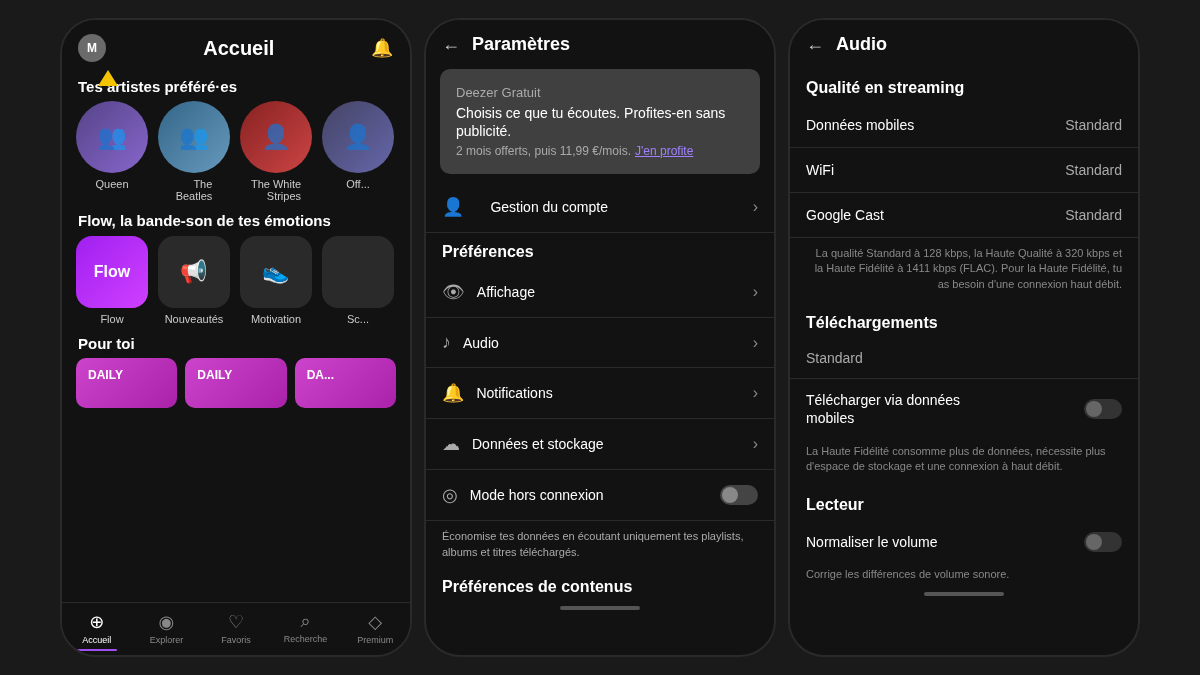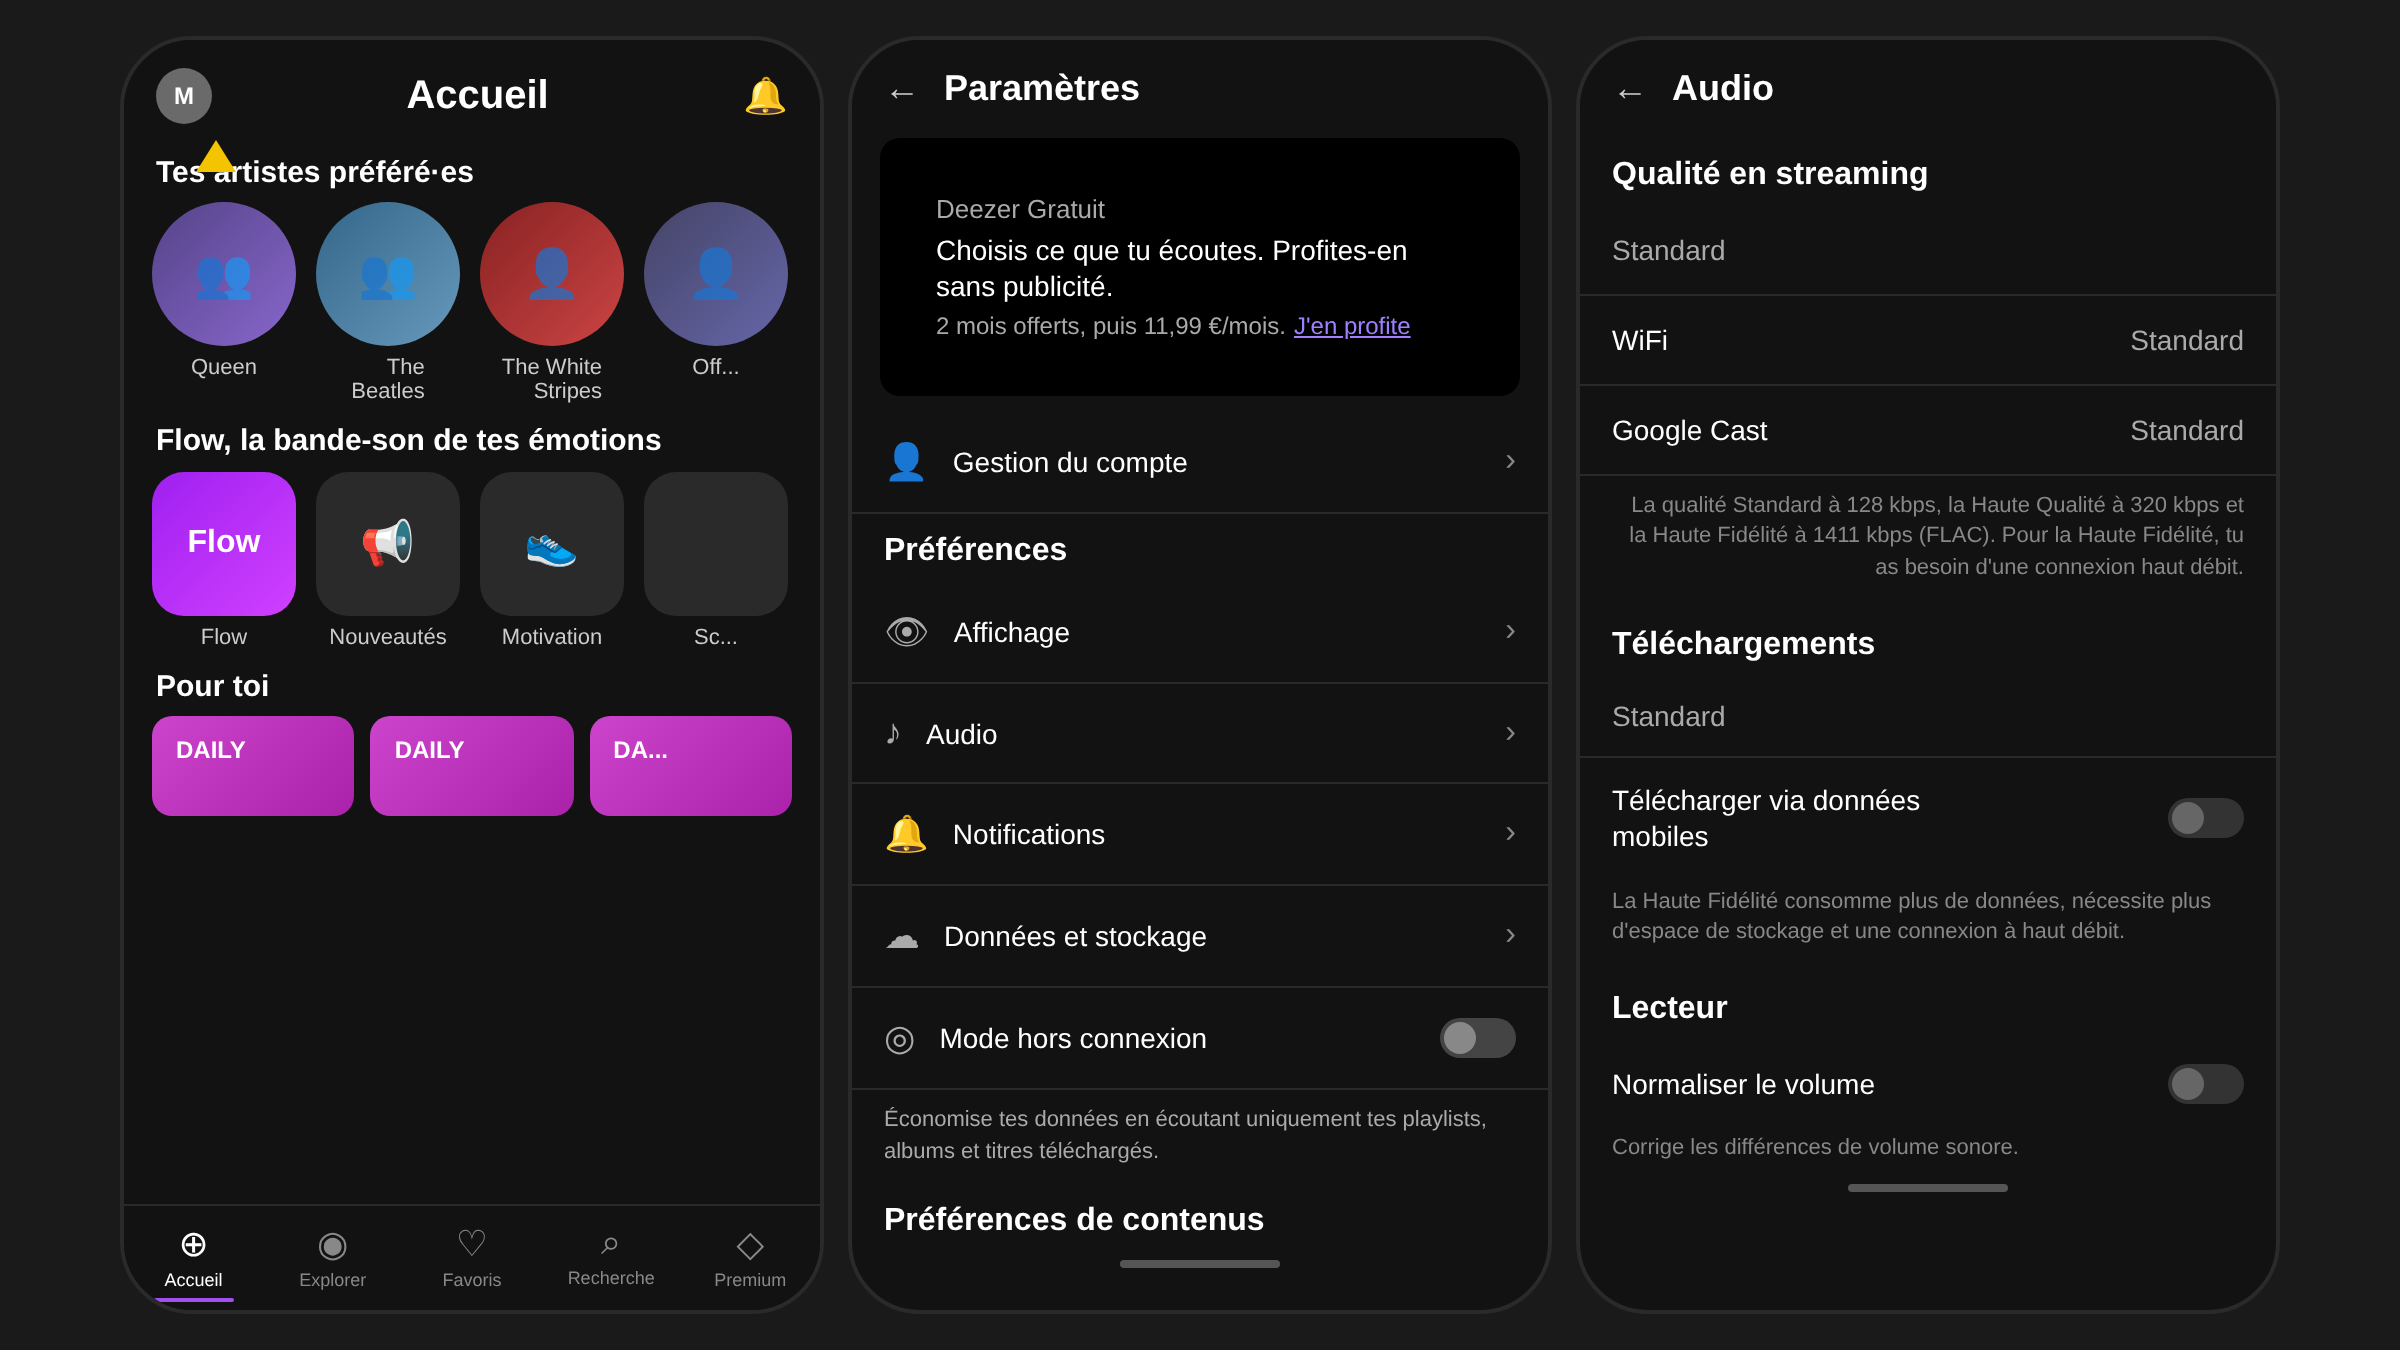--- a/index.html
+++ b/index.html
@@ -160,36 +160,36 @@
     
     .settings-header {
       display: flex; align-items: center; gap: 12px;
       padding: 14px 16px;
       background: #121212;
     }
     .back-arrow { color: #ccc; font-size: 18px; }
     .settings-title { font-size: 18px; font-weight: 700; color: #fff; }
 
     .deezer-gratuit-banner {
-      background: #000000;
+      background: #404040;
       margin: 0 14px 8px;
       border-radius: 10px;
-      padding: 28px;
+      padding: 16px;
     }
     .deezer-plan { font-size: 13px; color: #aaa; margin-bottom: 4px; }
     .deezer-promo { font-size: 14px; font-weight: 400; color: #fff; margin-bottom: 4px; line-height: 1.3; }
     .deezer-link { font-size: 12px; color: #a080ff; text-decoration: underline; }
 
     .gestion-row {
       display: flex; align-items: center;
       padding: 14px 16px;
       border-bottom: 1px solid #2a2a2a;
     }
     .gestion-icon { font-size: 18px; color: #aaa; margin-right: 12px; }
-    .gestion-text { font-size: 14px; color: #fff; flex: 1; }
+    .gestion-text { font-size: 14px; color: #fff; flex: 1; margin-left: 14px; }
     .chevron { font-size: 16px; color: #888; }
 
     .prefs-label {
       font-size: 16px; font-weight: 700; color: #fff;
       padding: 10px 16px 6px;
     }
 
     .settings-row {
       display: flex; align-items: center;
       padding: 14px 16px;
@@ -531,20 +531,21 @@
       <span class="back-arrow">←</span>
       <span class="audio-title">Audio</span>
     </div>
 
     <div class="audio-section-title">Qualité en streaming</div>
 
     <div style="position:relative;">
 
       <div class="audio-row" style="position:relative; overflow:visible;">
 
+        <span class="audio-row-label">Données mobiles</span>
         <span class="audio-row-value">Standard</span>
       </div>
 
       <div class="audio-row" style="position:relative; overflow:visible;">
 
         <span class="audio-row-label">WiFi</span>
         <span class="audio-row-value">Standard</span>
       </div>
 
       <div class="audio-row" style="position:relative; overflow:visible;">

